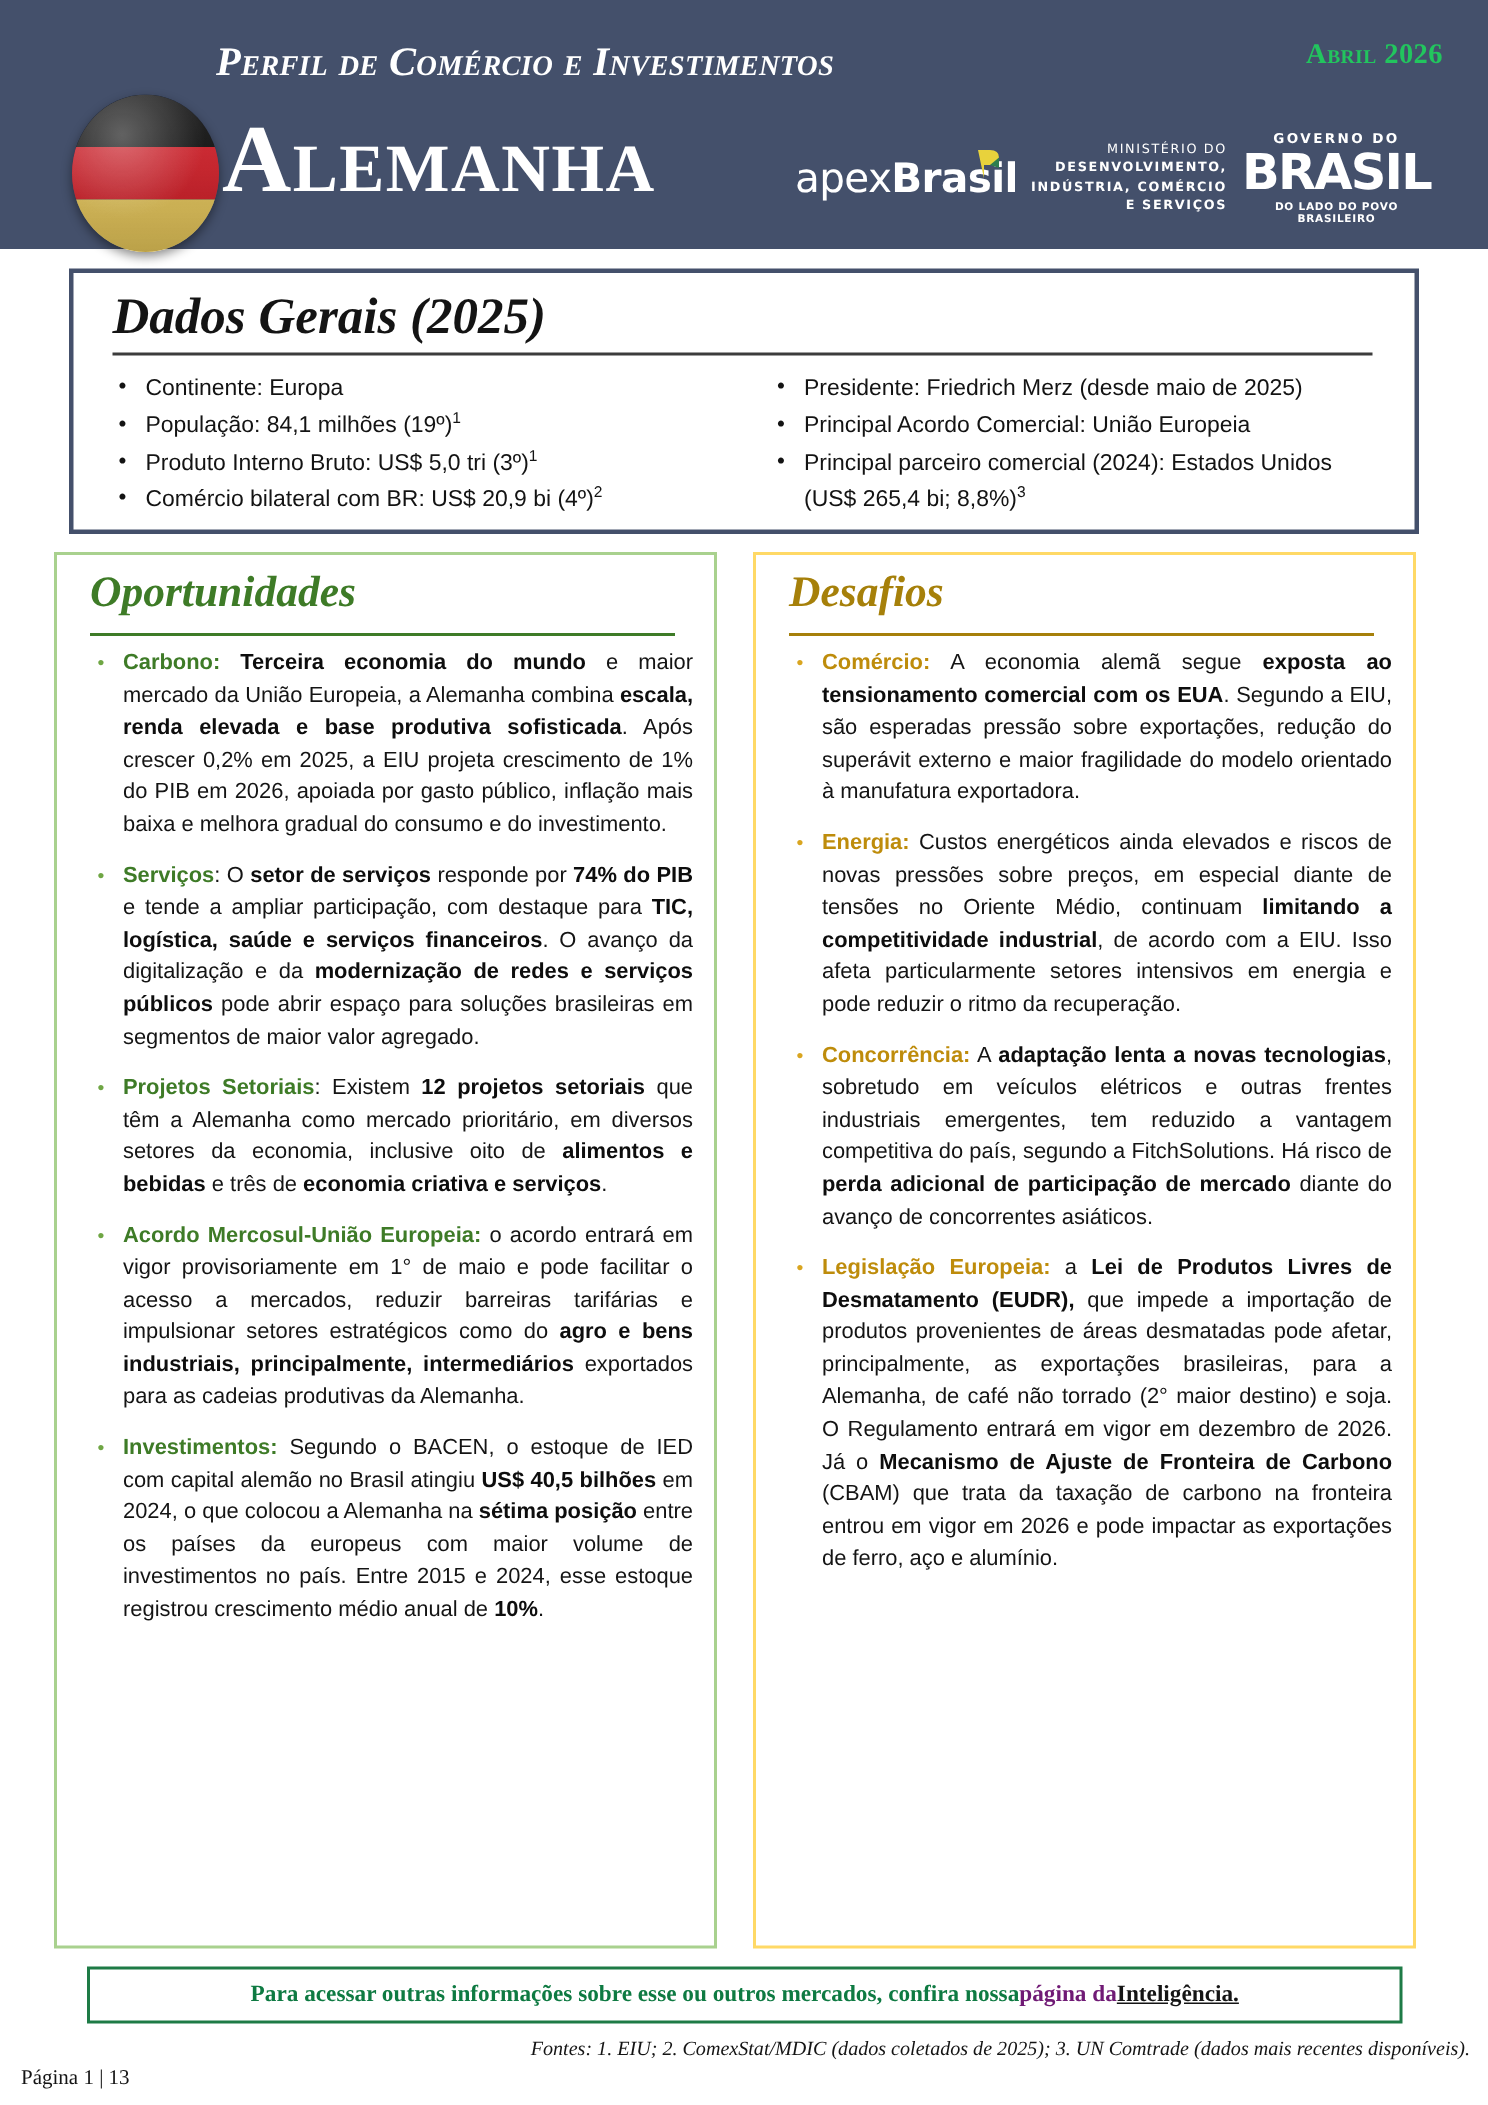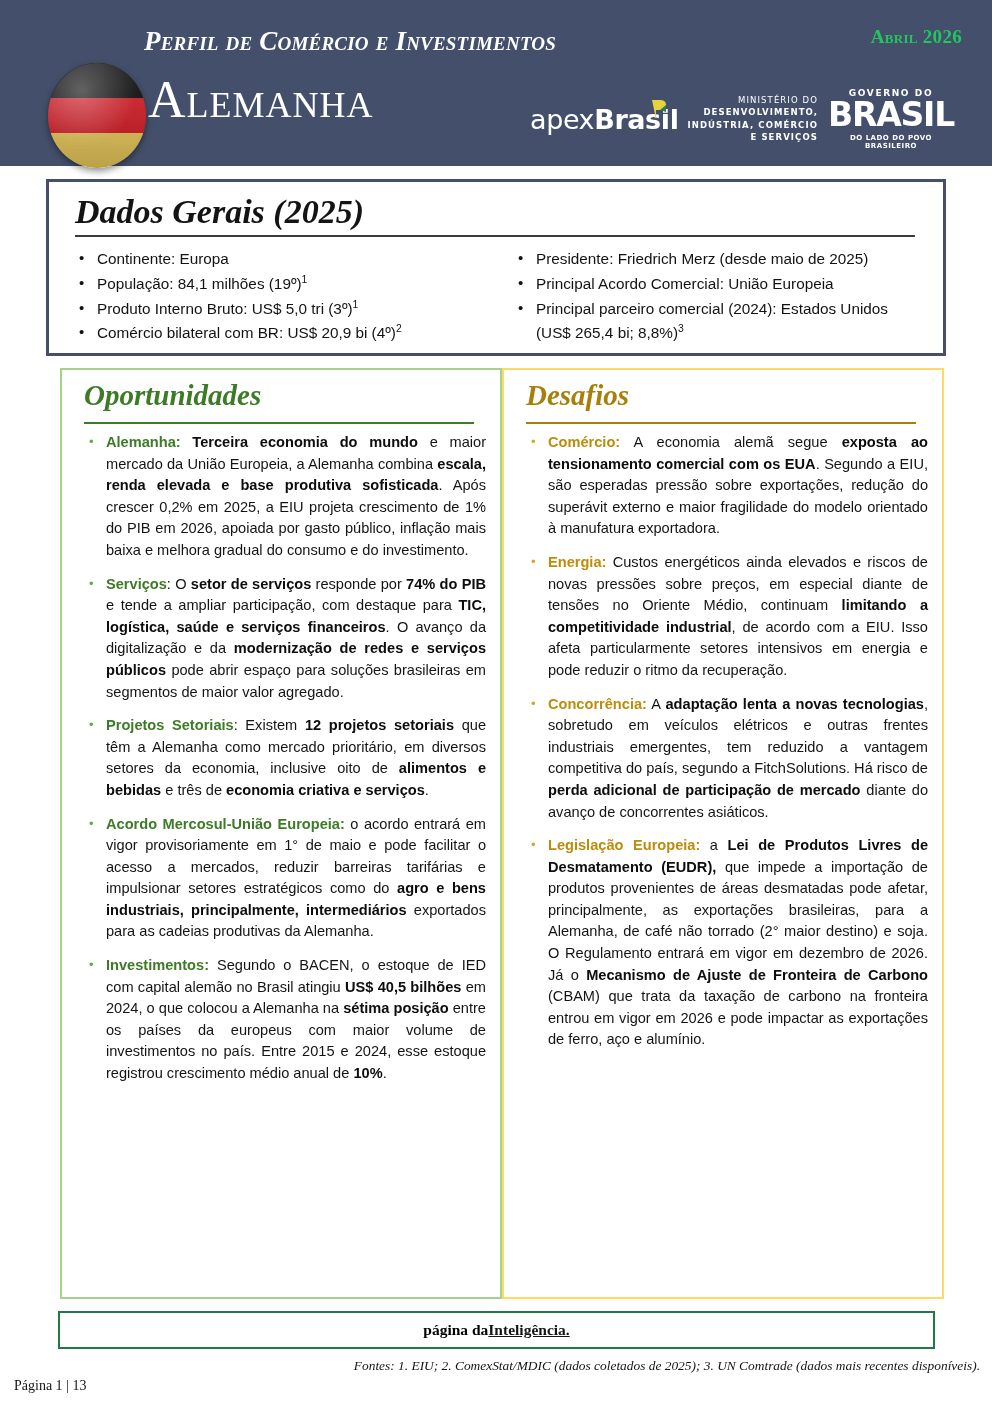--- a/index.html
+++ b/index.html
@@ -81,22 +81,22 @@
     border-radius: 50%;
     background: radial-gradient(circle at 34% 26%, rgba(255,255,255,0.30), rgba(255,255,255,0) 55%),
                 linear-gradient(180deg, rgba(255,255,255,0.10), rgba(0,0,0,0.22));
   }
 
   .country-name {
     position: absolute;
     left: 148px; top: 74px;
     color: #ffffff;
     font-family: "Liberation Serif", serif;
-    font-weight: normal;
-    font-size: 52px;
+    font-weight: bold;
+    font-size: 64px;
     font-variant: small-caps;
     letter-spacing: 1px;
     line-height: 1;
     white-space: nowrap;
   }
 
   
   .logo-apex {
     position: absolute;
     left: 530px; top: 104px;
@@ -214,21 +214,21 @@
   
   .panel {
     position: absolute;
     top: 368px;
     height: 931px;
     background: #ffffff;
     box-sizing: border-box;
     overflow: hidden;
   }
   .panel-opp {
-    left: 60px;
+    left: 36px;
     width: 442px;
     border: 2.5px solid #A9D18E;
   }
   .panel-des {
     left: 502px;
     width: 442px;
     border: 2.5px solid #FFD966;
   }
   .panel-title {
     position: absolute;
@@ -298,21 +298,21 @@
     font-family: "Liberation Serif", serif;
     font-weight: bold;
     font-size: 15.5px;
     color: #0E7A42;
     white-space: nowrap;
   }
   .footer-cta .cta-tail {
     font-family: "Liberation Serif", serif;
     font-weight: bold;
     font-size: 15.5px;
-    color: #000000;
+    color: #701a75;
     white-space: nowrap;
   }
   .footer-cta .cta-link {
     font-family: "Liberation Serif", serif;
     font-weight: bold;
     font-size: 15.5px;
     color: #141414;
     text-decoration: underline;
     white-space: nowrap;
   }
@@ -396,38 +396,39 @@
           <li>Principal parceiro comercial (2024): Estados Unidos (US$ 265,4 bi; 8,8%)<sup>3</sup></li>
         </ul>
     </div>
   </div>
 </div>
 
 <div class="panel panel-opp">
   <div class="panel-title">Oportunidades</div>
   <div class="panel-rule"></div>
   <ul class="bullets" id="opp-list">
-      <li><span class="lbl">Alemanha:</span><span> <b class="b">Terceira economia do mundo</b> e maior mercado da União Europeia, a Alemanha combina <b class="b">escala, renda elevada e base produtiva sofisticada</b>. Após crescer 0,2% em 2025, a EIU projeta crescimento de 1% do PIB em 2026, apoiada por gasto público, inflação mais baixa e melhora gradual do consumo e do investimento.</span></li>
+      <li><span class="lbl">Carbono:</span><span> <b class="b">Terceira economia do mundo</b> e maior mercado da União Europeia, a Alemanha combina <b class="b">escala, renda elevada e base produtiva sofisticada</b>. Após crescer 0,2% em 2025, a EIU projeta crescimento de 1% do PIB em 2026, apoiada por gasto público, inflação mais baixa e melhora gradual do consumo e do investimento.</span></li>
       <li><span class="lbl">Serviços</span><span>: O <b class="b">setor de serviços</b> responde por <b class="b">74% do PIB</b> e tende a ampliar participação, com destaque para <b class="b">TIC, logística, saúde e serviços financeiros</b>. O avanço da digitalização e da <b class="b">modernização de redes e serviços públicos</b> pode abrir espaço para soluções brasileiras em segmentos de maior valor agregado.</span></li>
       <li><span class="lbl">Projetos Setoriais</span><span>: Existem <b class="b">12 projetos setoriais</b> que têm a Alemanha como mercado prioritário, em diversos setores da economia, inclusive oito de <b class="b">alimentos e bebidas</b> e três de <b class="b">economia criativa e serviços</b>.</span></li>
       <li><span class="lbl">Acordo Mercosul-União Europeia:</span><span> o acordo entrará em vigor provisoriamente em 1° de maio e pode facilitar o acesso a mercados, reduzir barreiras tarifárias e impulsionar setores estratégicos como do <b class="b">agro e  bens industriais, principalmente,  intermediários</b> exportados para as cadeias produtivas da Alemanha.</span></li>
       <li><span class="lbl">Investimentos:</span><span> Segundo o BACEN, o estoque de IED com capital alemão no Brasil atingiu <b class="b">US$ 40,5 bilhões</b> em 2024, o que colocou a Alemanha na <b class="b">sétima posição</b> entre os países da europeus com maior volume de investimentos no país. Entre 2015 e 2024, esse estoque registrou crescimento médio anual de <b class="b">10%</b>.</span></li>
     </ul>
 </div>
 
 <div class="panel panel-des">
   <div class="panel-title">Desafios</div>
   <div class="panel-rule"></div>
   <ul class="bullets" id="des-list">
       <li><span class="lbl">Comércio:</span><span> A economia alemã segue <b class="b">exposta ao tensionamento comercial com os EUA</b>. Segundo a EIU, são esperadas pressão sobre exportações, redução do superávit externo e maior fragilidade do modelo orientado à manufatura exportadora.</span></li>
       <li><span class="lbl">Energia:</span><span> Custos energéticos ainda elevados e riscos de novas pressões sobre preços, em especial diante de tensões no Oriente Médio, continuam <b class="b">limitando a competitividade industrial</b>, de acordo com a EIU. Isso afeta particularmente setores intensivos em energia e pode reduzir o ritmo da recuperação.</span></li>
       <li><span class="lbl">Concorrência:</span><span> A <b class="b">adaptação lenta a novas tecnologias</b>, sobretudo em veículos elétricos e outras frentes industriais emergentes, tem reduzido a vantagem competitiva do país, segundo a FitchSolutions. Há risco de <b class="b">perda adicional de participação de mercado</b> diante do avanço de concorrentes asiáticos.</span></li>
       <li><span class="lbl">Legislação Europeia:</span><span> a <b class="b">Lei de Produtos Livres de Desmatamento (EUDR),</b> que impede a importação de produtos provenientes de áreas desmatadas pode afetar, principalmente,  as exportações brasileiras, para a Alemanha, de café não torrado (2° maior destino) e  soja. O Regulamento entrará em vigor em dezembro de 2026. Já o <b class="b">Mecanismo de Ajuste de Fronteira de Carbono</b> (CBAM) que trata da taxação de carbono na fronteira entrou em vigor em 2026 e pode impactar as exportações de  ferro, aço e alumínio.</span></li>
     </ul>
 </div>
 
 <div class="footer-cta">
+  <span class="cta-text">Para  acessar outras informações sobre esse ou outros mercados, confira nossa</span>
     <span class="cta-tail"> página da </span>
     <a class="cta-link" href="#">Inteligência.</a>
 </div>
 
 <div class="sources">Fontes: 1. EIU; 2. ComexStat/MDIC (dados coletados de 2025); 3. UN Comtrade (dados mais recentes disponíveis).</div>
 <div class="page-num">Página 1 | 13</div>
 
 </body></html>

